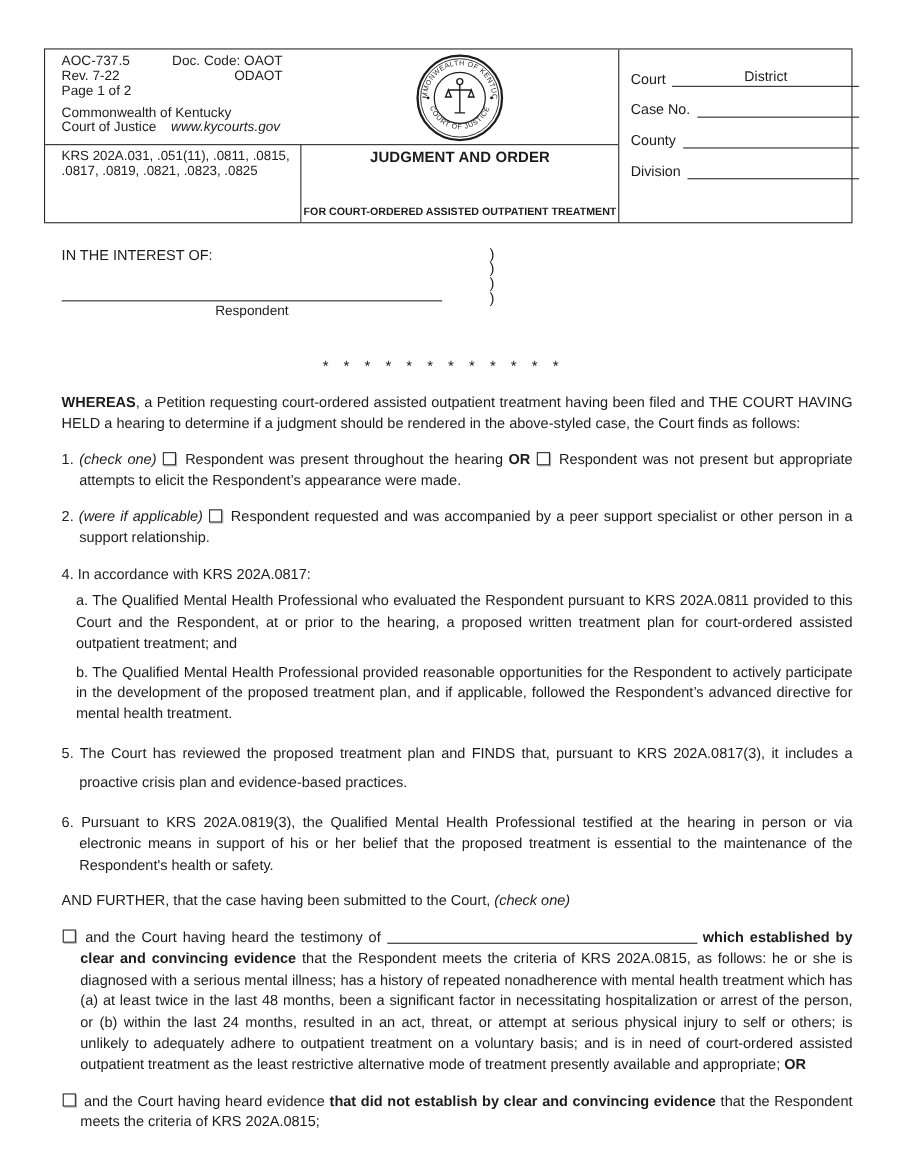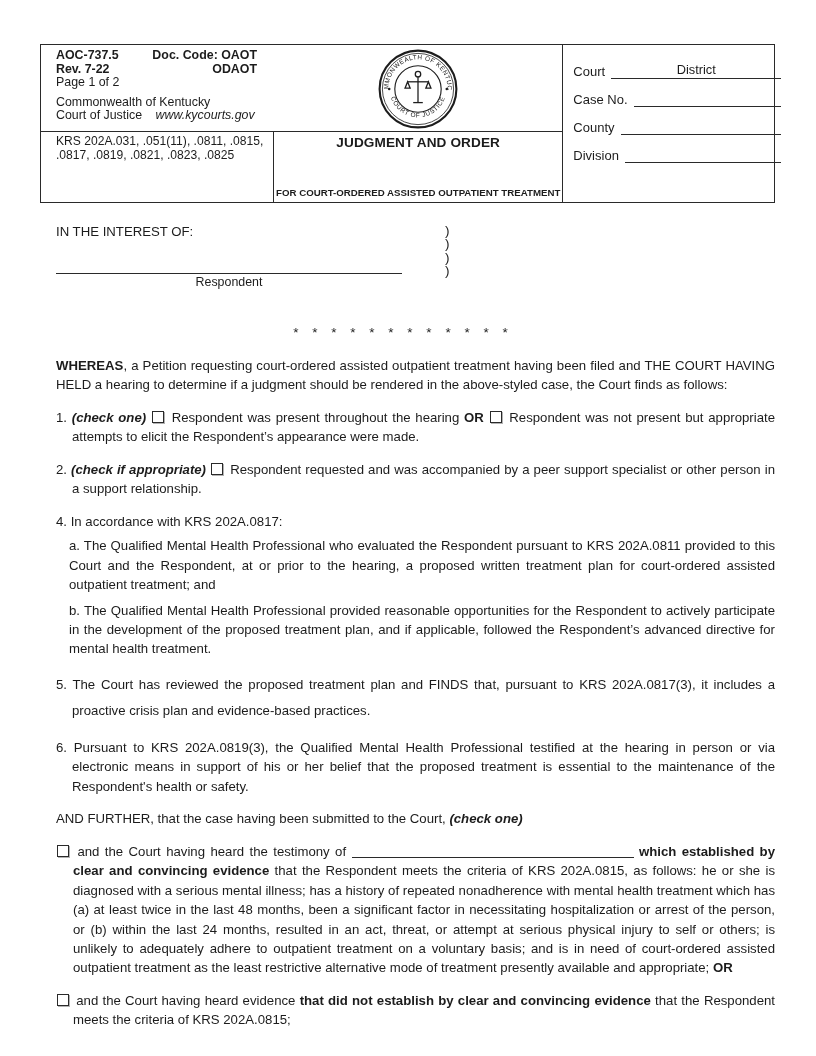--- a/index.html
+++ b/index.html
@@ -11,21 +11,21 @@
   .page{padding:44px 41px 0 40px;}
 
   
   .hbox{border:1.4px solid #2a2a2a;display:grid;grid-template-columns:232px 1fr 231px;}
   .hb-a{grid-column:1;grid-row:1;padding:4px 6px 2px 15px;font-size:12.4px;line-height:13.6px;}
   .hb-b{grid-column:2;grid-row:1;display:flex;align-items:center;justify-content:center;padding:4px 0 2px;}
   .hb-c{grid-column:3;grid-row:1 / span 2;border-left:1.2px solid #2a2a2a;padding:17px 12px 0 10px;font-size:13px;}
   .hb-d{grid-column:1;grid-row:2;border-top:1.2px solid #2a2a2a;padding:3px 4px 5px 15px;font-size:12.1px;line-height:13.8px;}
   .hb-e{grid-column:2;grid-row:2;border-top:1.2px solid #2a2a2a;border-left:1.2px solid #2a2a2a;
         text-align:center;padding:3px 2px 4px;display:flex;flex-direction:column;justify-content:center;gap:36px;}
-  .split{display:flex;justify-content:space-between;padding-right:10px;font-weight:bold;}
+  .split{display:flex;justify-content:space-between;padding-right:10px;}
   .gap-top{margin-top:6px;}
   .website{font-style:italic;margin-left:10px;}
   .form-title{font-weight:bold;font-size:13.6px;letter-spacing:.1px;}
   .form-subtitle{font-weight:bold;font-size:9.7px;margin-top:1px;white-space:nowrap;}
   .hrow{display:flex;align-items:flex-end;margin-bottom:11px;}
   .hrow .lbl{margin-right:6px;white-space:nowrap;}
   .fill{flex:1;border-bottom:1.1px solid #2a2a2a;min-height:16px;text-align:center;font-size:12.8px;padding:0 2px;}
   .seal{display:block;}
 
   
@@ -37,21 +37,21 @@
 
   .stars{text-align:center;margin:19px 30px 16px 0;font-size:13.5px;word-spacing:10px;}
 
   
   .para{text-align:justify;line-height:1.47;margin-bottom:12px;}
   .hang{padding-left:16px;text-indent:-16px;}
   .hang2{padding-left:17px;text-indent:-17px;}
   .sub{margin:5px 0 7px 13px;}
   .i5{line-height:2.0;}
   b{font-weight:bold;}
-  i{font-style:italic;font-weight:bold;}
+  i{font-style:italic;}
   .cb{display:inline-block;width:10px;height:10px;border:1.4px solid #2a2a2a;margin:0 3px 0 1px;
       vertical-align:-0.5px;background:#fff;box-shadow:1px 1px 0 rgba(0,0,0,.30);text-indent:0;}
   .blank{display:inline-block;width:282px;border-bottom:1.1px solid #2a2a2a;height:13px;vertical-align:-2px;text-indent:0;}
 </style>
 </head>
 <body>
 
 <div class="page">
 
   <div class="hbox">
@@ -154,21 +154,21 @@
       <i>(check one)</i>
       <span class="cb"></span>
       <span>Respondent was present throughout the hearing</span>
       <b>OR</b>
       <span class="cb"></span>
       <span>Respondent was not present but appropriate attempts to elicit the Respondent’s appearance were made.</span>
     </p>
 
     <p class="para hang">
       <span>2.</span>
-      <i>(check if appropriate)</i>
+      <i>(were if applicable)</i>
       <span class="cb"></span>
       <span>Respondent requested and was accompanied by a peer support specialist or other person in a support relationship.</span>
     </p>
 
 
     <div>
       <p class="para hang" style="margin-bottom:4px;">
         <span>4.</span>
         <span>In accordance with KRS 202A.0817:</span>
       </p>

